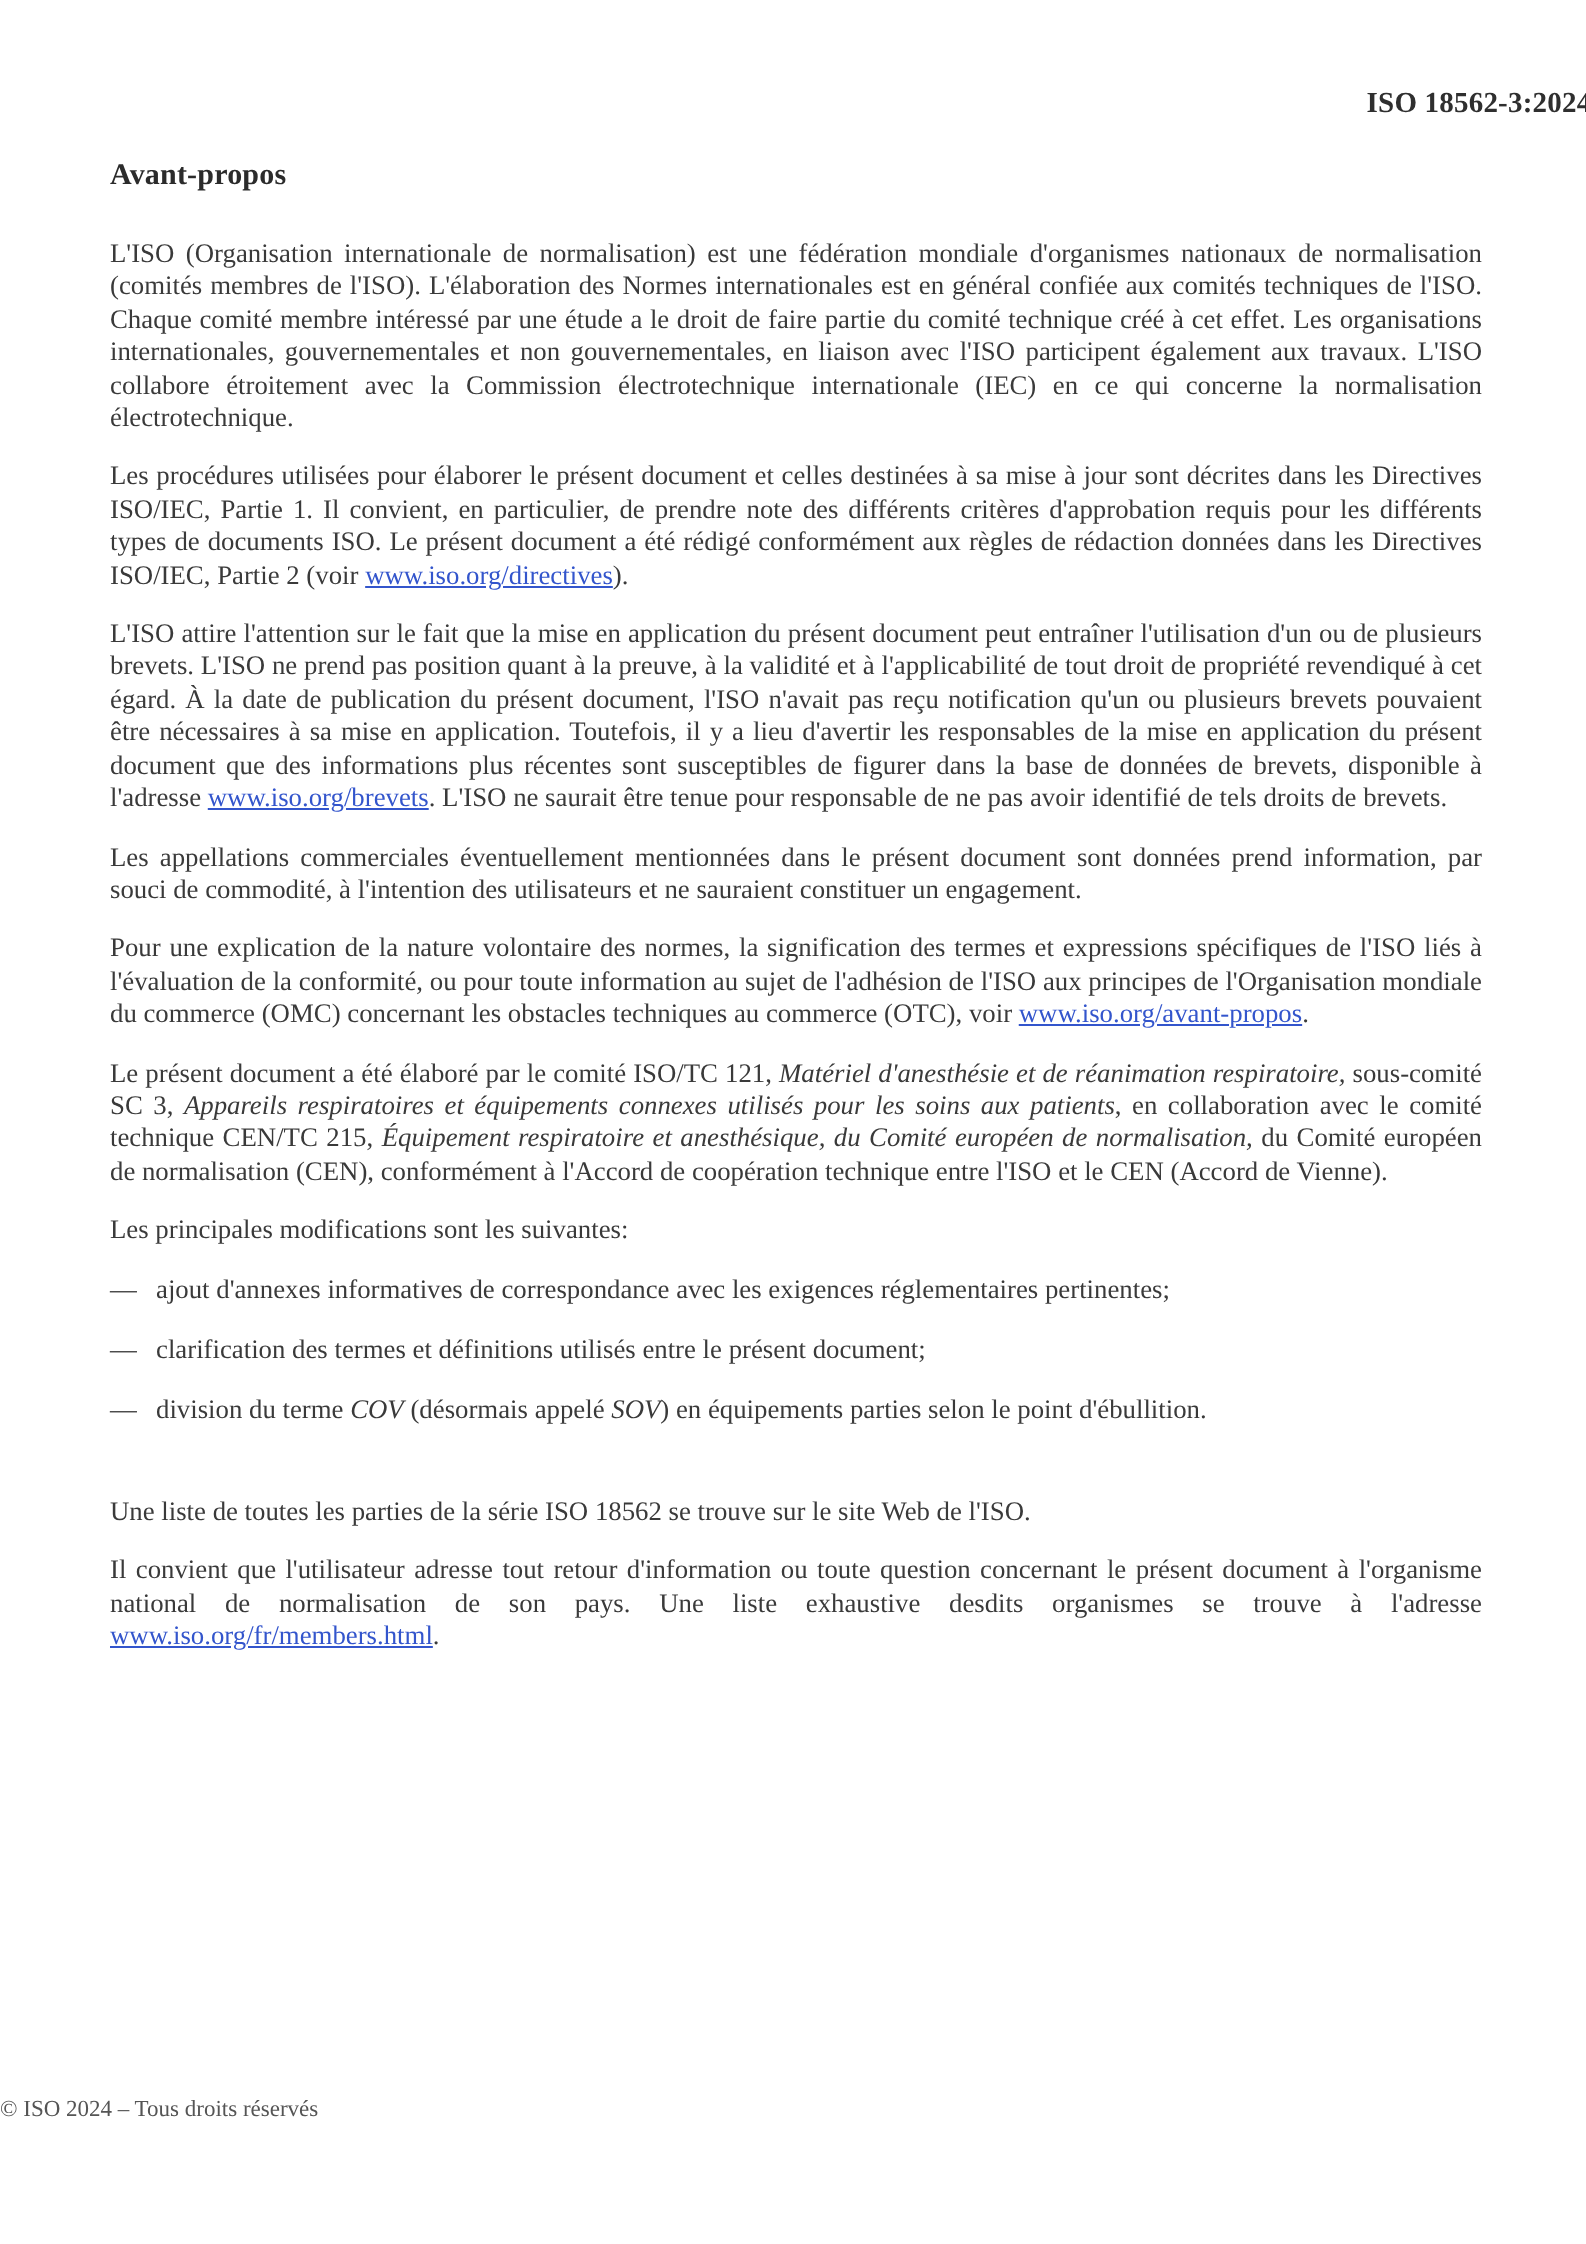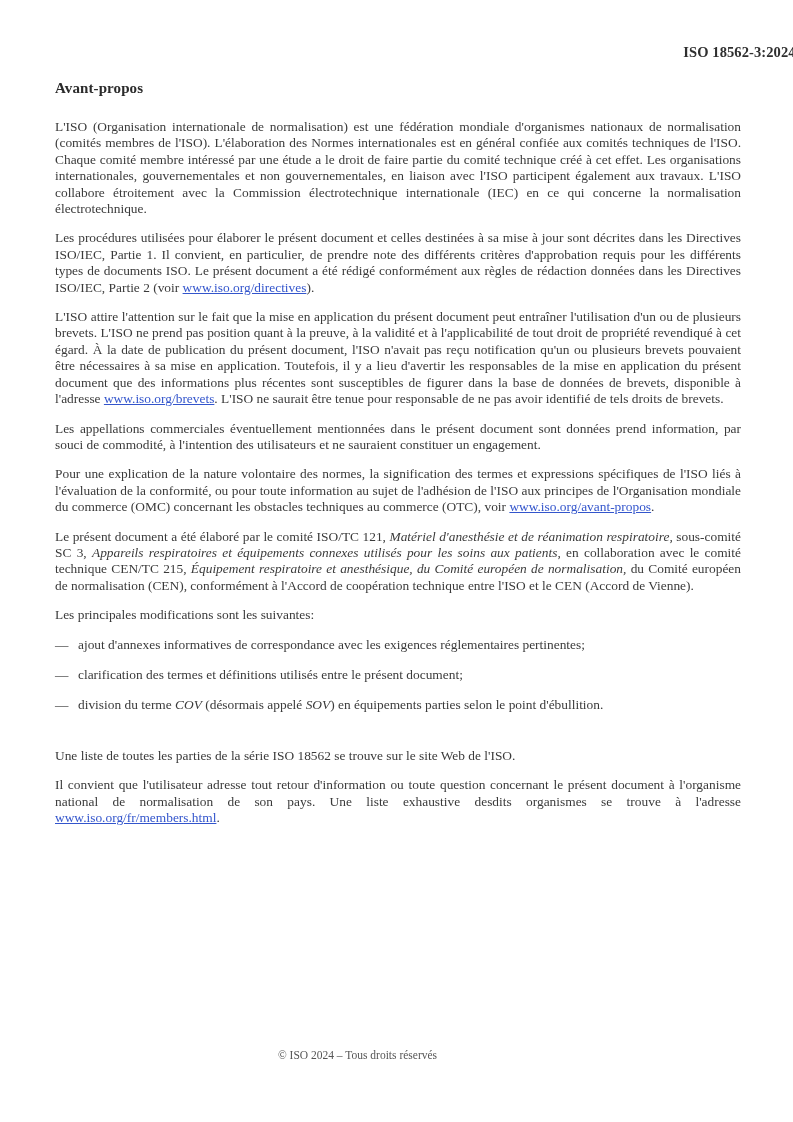--- a/index.html
+++ b/index.html
@@ -75,24 +75,22 @@
   ul.dash-list li .dash {
     position: absolute;
     left: 0;
     top: 0;
   }
   .footer-copy {
     position: absolute;
     top: 1049px;
     left: 0;
     width: 635px;
-    text-align: center;
     font-size: 11.5px;
     color: #555555;
-    padding-left: 40px;
   }
   .folio {
     position: absolute;
     top: 1081px;
     left: 0;
     width: 793px;
     text-align: center;
     font-size: 12.5px;
     color: #3a3a3a;
   }

